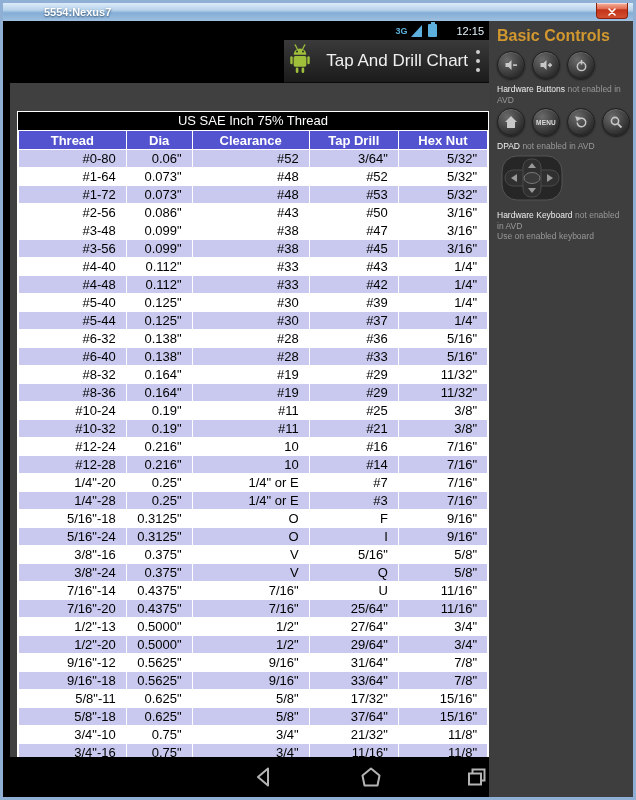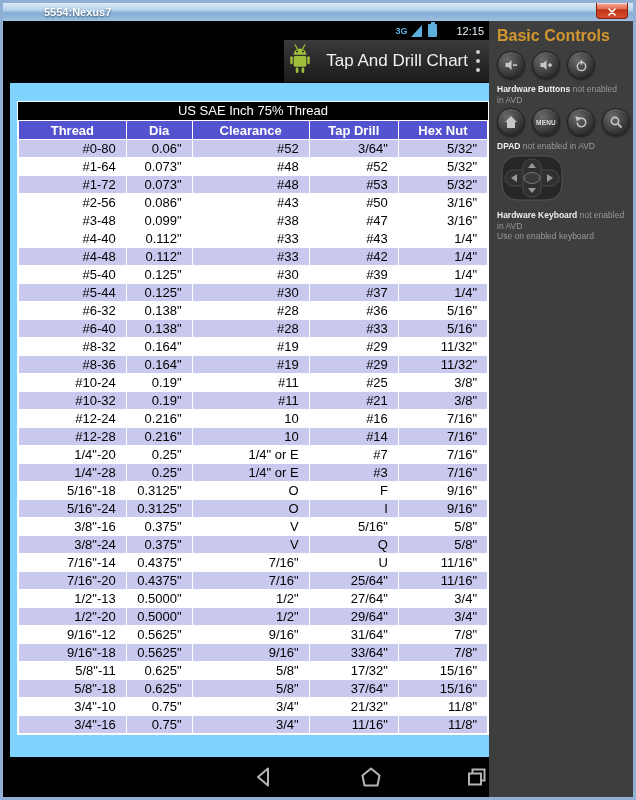--- a/index.html
+++ b/index.html
@@ -18,38 +18,38 @@
   .signal-icon{width:0;height:0;border-left:11px solid transparent;border-bottom:12px solid var(--holo-blue,#5db0dd);}
   .battery-icon{width:9px;height:13px;background:var(--holo-blue,#5db0dd);border-radius:1px;position:relative;margin-left:2px;}
   .battery-icon::before{content:"";position:absolute;top:-2px;left:2.5px;width:4px;height:2px;background:var(--holo-blue,#5db0dd);}
   .status-time{color:#e4f3fb;font-size:11px;margin-left:15px;}
   
   .action-bar{height:42px;flex:0 0 42px;background:linear-gradient(#3a3a3a,#1b1b1b);display:flex;align-items:center;padding:0 1px;border-bottom:1px solid #0a0a0a;}
   .app-title{color:#f0f0f0;font-size:17px;margin-left:11px;}
   .overflow{margin-left:auto;display:flex;flex-direction:column;align-items:center;padding:4px 8px;cursor:pointer;}
   .overflow .dot{width:4px;height:4px;border-radius:50%;background:#cfcfcf;margin:2.5px 0;}
   
-  .content{flex:1;overflow:hidden;padding:18px 0 0 7px;background:#7dd3fc;min-height:0;}
+  .content{flex:1;overflow:hidden;padding:28px 0 0 7px;background:#404040;min-height:0;}
   .chart{width:472px;background:#fff;padding:1px;box-sizing:border-box;}
   .chart-title{background:#000;color:#fff;text-align:center;font-size:13px;padding:1px 0 2px;}
   table.drill{width:100%;border-collapse:separate;border-spacing:1px;font-size:13px;}
   table.drill th{background:var(--table-header-bg,#5353cf);color:#fff;font-weight:bold;text-align:center;padding:1px 2px;height:16px;}
   table.drill td{text-align:right;padding:0 10px 0 2px;height:17px;color:#000;background:#fff;white-space:nowrap;}
   table.drill tr.alt td{background:var(--row-alt-bg,#c9c9ef);}
   
   .nav-bar{height:40px;flex:0 0 40px;background:#000;display:flex;justify-content:center;align-items:center;gap:82px;}
   .nav-btn{display:flex;align-items:center;justify-content:center;cursor:pointer;}
   
   .controls-panel{flex:1;background:#3e3e3e;padding:5px 8px;color:#ccc;overflow:hidden;}
   .section-title{color:var(--section-label,#d2982f);font-size:16px;font-weight:bold;margin:1px 0 6px;}
   .btn-row{display:flex;gap:7px;margin:2px 0 4px;}
   .round-btn{width:26px;height:26px;border-radius:50%;background:radial-gradient(circle at 35% 30%,#6a6a6a,#2e2e2e 72%);border:1px solid #1f1f1f;box-shadow:0 1px 2px rgba(0,0,0,.55),inset 0 1px 1px rgba(255,255,255,.16);display:flex;align-items:center;justify-content:center;cursor:pointer;flex:0 0 26px;}
   .menu-label{font-size:6.5px;font-weight:bold;color:#ddd;letter-spacing:.2px;}
   .hint{font-size:8.5px;color:#999;margin:5px 0 3px;line-height:1.25;}
-  .hint b{color:#eee;font-weight:bold;}
+  .hint b{color:#eee;font-weight:normal;}
   .dpad-wrap{margin:3px 0 4px 4px;}
 </style>
 </head>
 <body>
 
 <div class="window">
 
   <div class="titlebar">
     <span class="titlebar-text">5554:Nexus7</span>
     <div class="close-btn">
@@ -146,20 +146,27 @@
                   <td>#50</td>
                   <td>3/16"</td>
                 </tr>
                 <tr>
                   <td>#3-48</td>
                   <td>0.099"</td>
                   <td>#38</td>
                   <td>#47</td>
                   <td>3/16"</td>
                 </tr>
+                <tr class="alt">
+                  <td>#3-56</td>
+                  <td>0.099"</td>
+                  <td>#38</td>
+                  <td>#45</td>
+                  <td>3/16"</td>
+                </tr>
                 <tr>
                   <td>#4-40</td>
                   <td>0.112"</td>
                   <td>#33</td>
                   <td>#43</td>
                   <td>1/4"</td>
                 </tr>
                 <tr class="alt">
                   <td>#4-48</td>
                   <td>0.112"</td>

